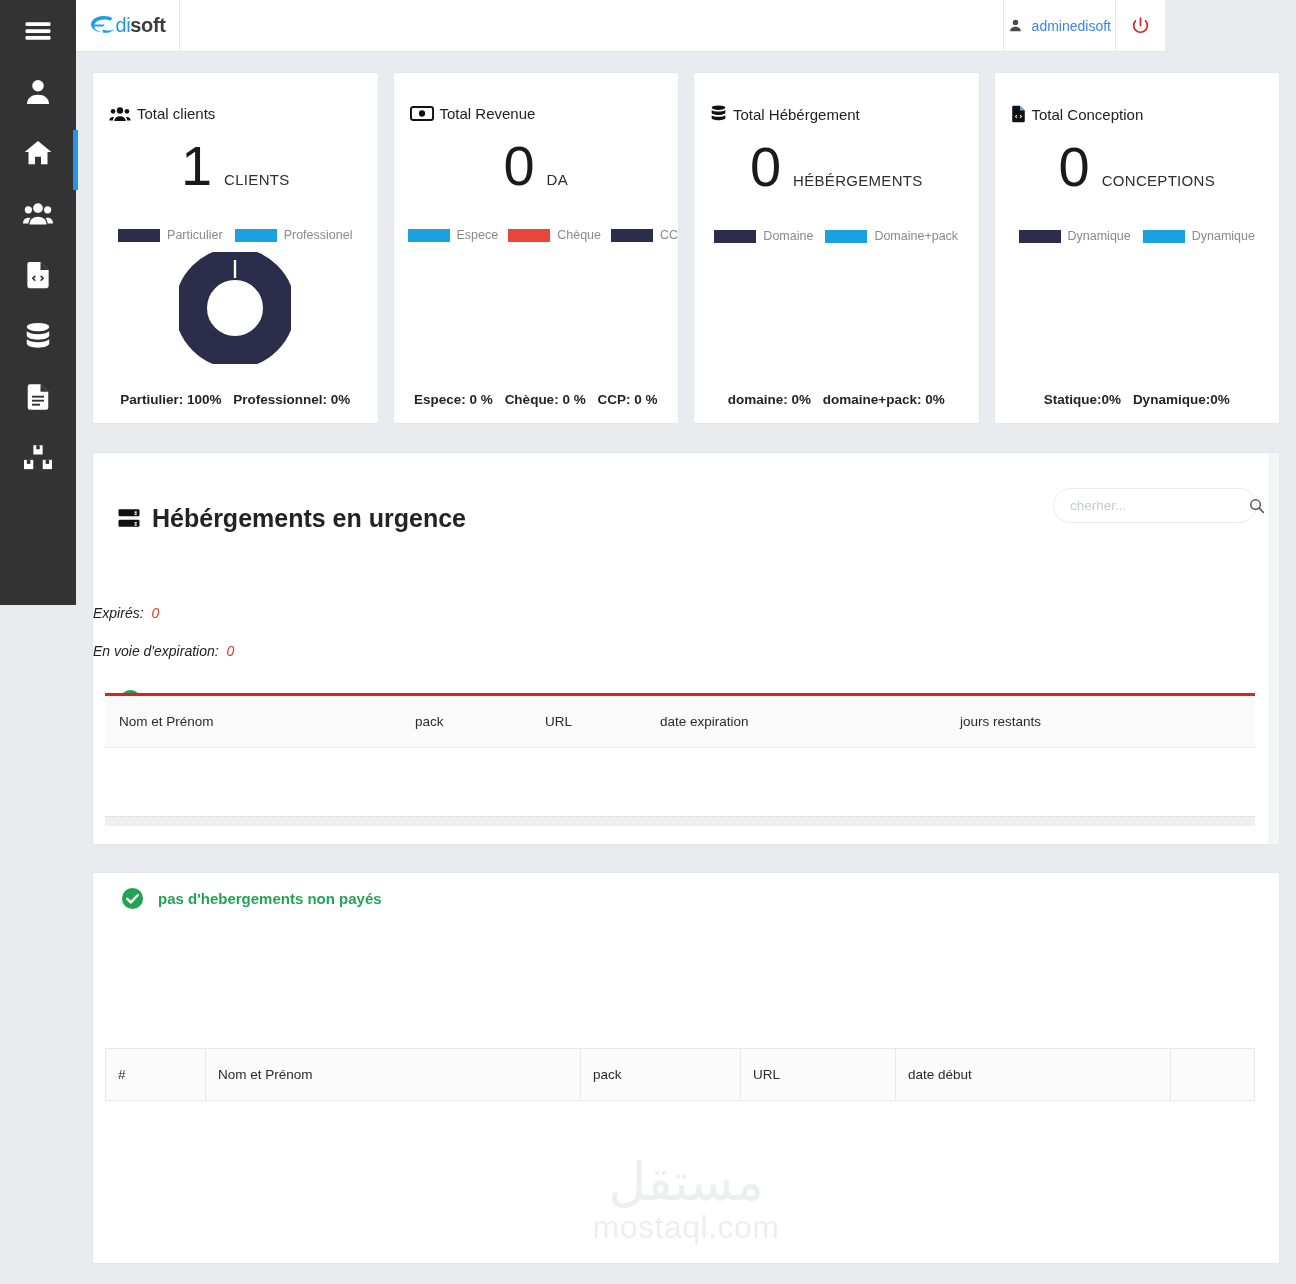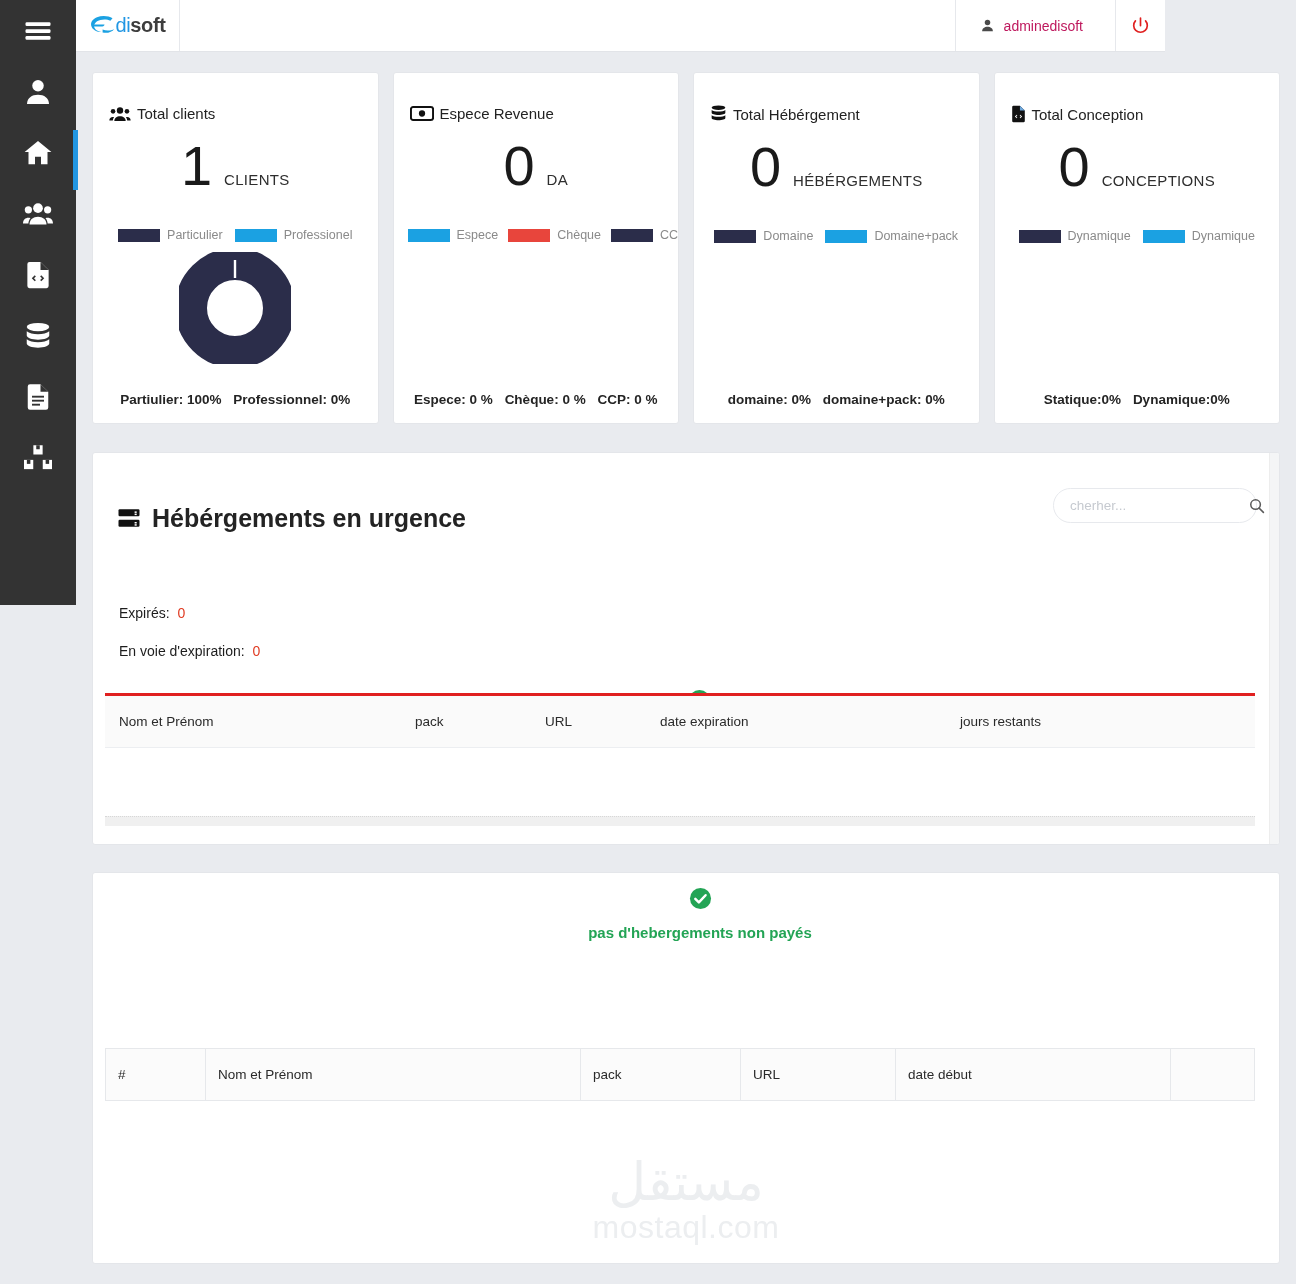--- a/index.html
+++ b/index.html
@@ -36,37 +36,36 @@
   }
 
   
   #topbar {
     position: absolute; left: 76px; top: 0;
     width: 1089px; height: 52px;
     background: #ffffff;
     border-bottom: 1px solid #e2e4e8;
     display: flex; align-items: stretch;
     z-index: 20;
-    gap: 8px;
   }
   #brand {
     width: 104px;
     display: flex; align-items: center; justify-content: center;
     border-right: 1px solid #e6e8ec;
   }
   .logo-wrap { display: flex; align-items: center; }
   .logo-text { font-size: 20px; letter-spacing: -0.4px; }
   .logo-di { color: #2196e3; font-weight: 400; }
   .logo-soft { color: #3d3d3d; font-weight: 700; }
   #topbar-spacer { flex: 1; }
   #user-box {
     display: flex; align-items: center; gap: 9px;
-    padding: 0 24px;
+    padding: 0 4px;
     border-left: 1px solid #e6e8ec;
-    font-size: 14px; color: #be185d;
+    font-size: 14px; color: #3b82f6;
   }
   #logout-box {
     display: flex; align-items: center; justify-content: center;
     width: 50px;
     border-left: 1px solid #e6e8ec;
   }
 
   
   #main { position: absolute; left: 76px; top: 52px; width: 1220px; height: 1232px; }
 
@@ -121,27 +120,27 @@
     background: #ffffff;
     border: 1px solid #e4e6ea;
     border-radius: 3px;
     overflow: hidden;
   }
   .panel-title {
     display: flex; align-items: center; gap: 11px;
     padding: 30px 0 0 24px;
     font-size: 25px; color: #232323;
   }
-  .urg-row { padding-left: 26px; font-size: 14px; color: #1d1d1d; }
+  .urg-row { font-size: 14px; color: #1d1d1d; font-style: italic; }
   .urg-row:first-of-type { margin-top: 24px; }
   .urg-val { color: #e03b22; font-weight: 400; margin-left: 4px; }
   .alert-ok {
     display: flex; align-items: center; gap: 14px;
     padding-left: 26px; margin-top: 30px;
-    font-size: 15px; font-weight: 700; color: #23a455; flex-direction: column;
+    font-size: 15px; font-weight: 700; color: #23a455;
   }
   #search-wrap {
     position: absolute; right: 22px; top: 35px;
     width: 204px; height: 35px;
     border: 1px solid #e7e9ed;
     border-radius: 20px;
     background: #ffffff;
     display: flex; align-items: center;
   }
   #search-input {
@@ -350,21 +349,21 @@
         <span>Professionnel: 0%</span>
       </div>
     </div>
 
     <div class="stat-card">
       <div class="stat-head">
         <svg width="24" height="15" viewBox="0 0 26 16">
           <rect x="1" y="1" width="24" height="14" rx="2.4" fill="none" stroke="#111" stroke-width="2.2"></rect>
           <circle cx="13" cy="8" r="3.4" fill="#111"></circle>
         </svg>
-        <span>Espece Revenue</span>
+        <span>Total Revenue</span>
       </div>
       <div class="stat-big">
         <span class="stat-num">0</span>
         <span class="stat-unit">DA</span>
       </div>
       <div class="legend" style="justify-content:flex-start;padding-left:14px;gap:10px">
         <span class="legend-item">
           <span class="legend-swatch" style="background:#1ba1e2"></span>
           <span class="legend-label">Espece</span>
         </span>

